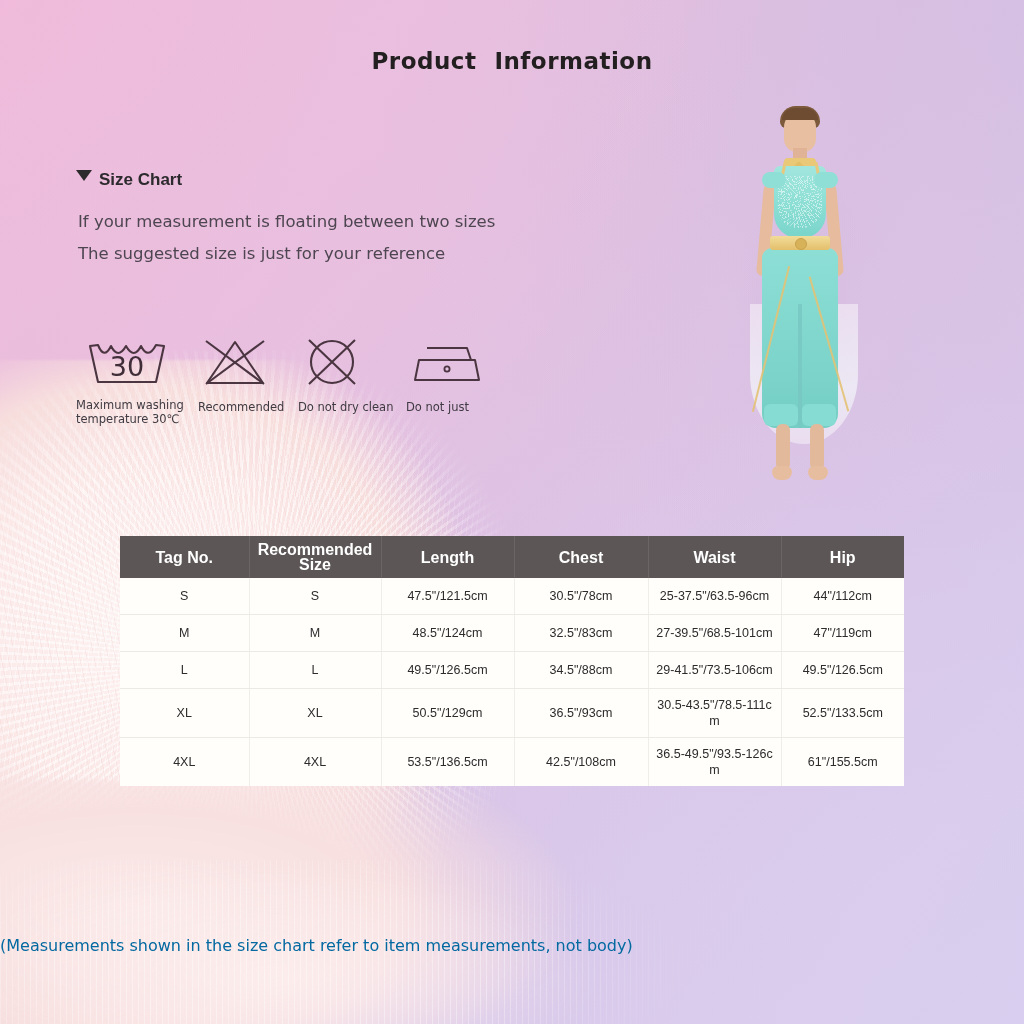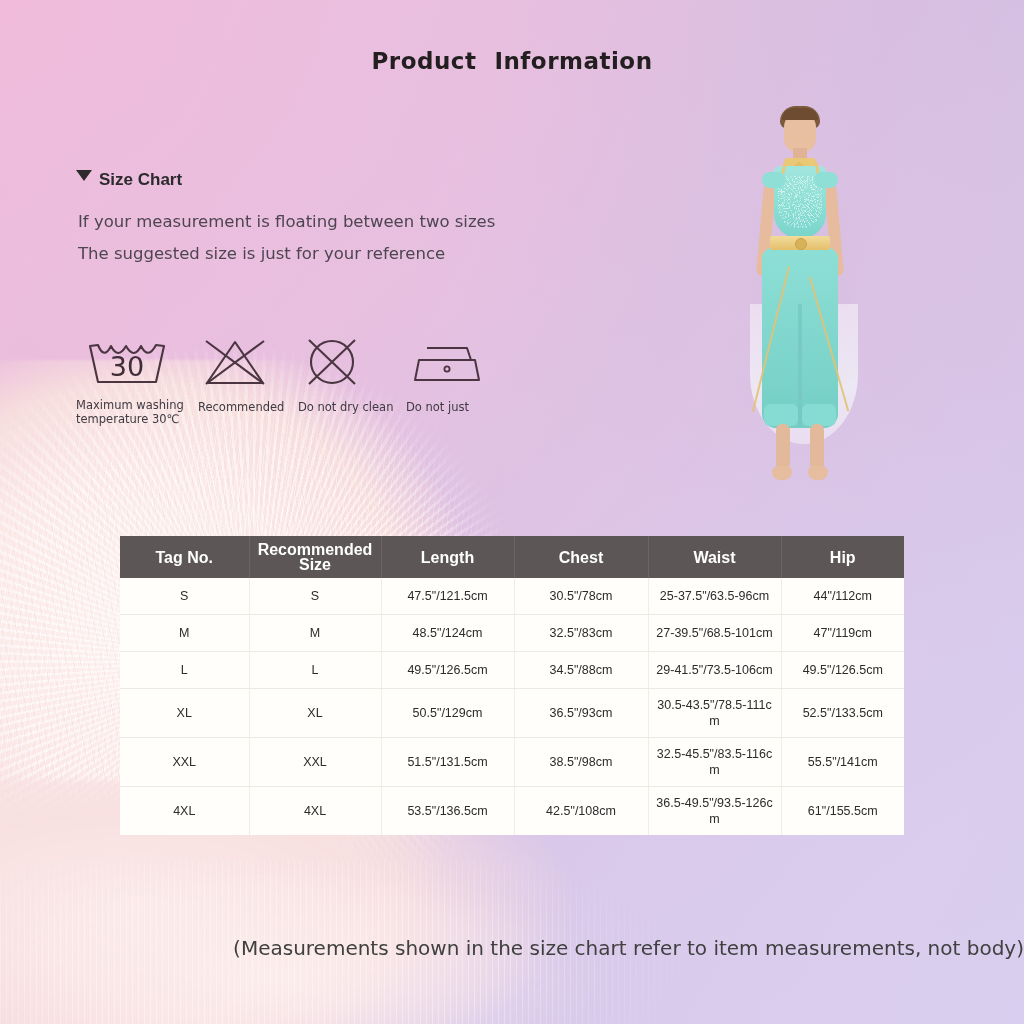--- a/index.html
+++ b/index.html
@@ -177,22 +177,22 @@
   }
   tbody td:last-child{border-right:none;}
   tbody tr:last-child td{border-bottom:none;}
   tbody tr.tall td{height:40px;}
   .col1{width:129px;} .col2{width:132px;} .col3{width:133px;}
   .col4{width:134px;} .col5{width:133px;} .col6{width:123px;}
   .wrap-cell{word-break:break-all;}
 
   
   .foot{
-    position:absolute;left:0;right:0;top:936px;text-align:right;
-    font-size:20px;color:#404040;font-family:"DejaVu Sans",sans-serif;
+    position:absolute;left:0;right:0;top:936px;text-align:left;
+    font-size:16px;color:#0369a1;font-family:"DejaVu Sans",sans-serif;
   }
 </style>
 </head>
 <body>
 
 <div id="stage">
 
   <div class="bg-base"></div>
   <div class="bg-tint"></div>
 
@@ -335,28 +335,20 @@
         </tr>
         <tr class="tall">
           <td>XL</td>
           <td>XL</td>
           <td>50.5"/129cm</td>
           <td>36.5"/93cm</td>
           <td class="wrap-cell">30.5-43.5"/78.5-111cm</td>
           <td>52.5"/133.5cm</td>
         </tr>
         <tr class="tall">
-          <td>XXL</td>
-          <td>XXL</td>
-          <td>51.5"/131.5cm</td>
-          <td>38.5"/98cm</td>
-          <td class="wrap-cell">32.5-45.5"/83.5-116cm</td>
-          <td>55.5"/141cm</td>
-        </tr>
-        <tr class="tall">
           <td>4XL</td>
           <td>4XL</td>
           <td>53.5"/136.5cm</td>
           <td>42.5"/108cm</td>
           <td class="wrap-cell">36.5-49.5"/93.5-126cm</td>
           <td>61"/155.5cm</td>
         </tr>
       </tbody>
     </table>
   </div>

